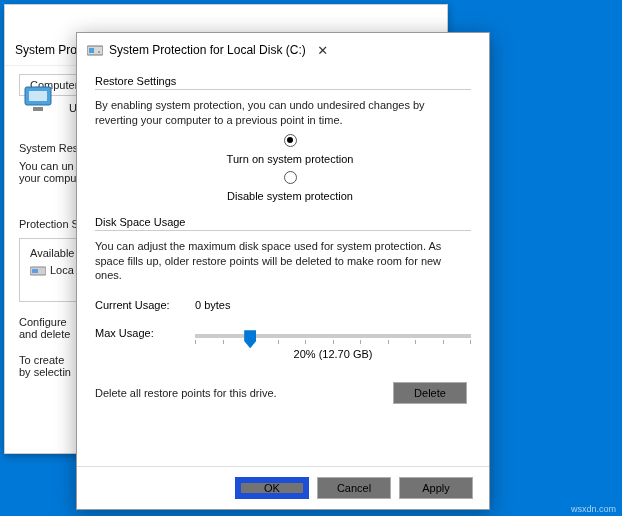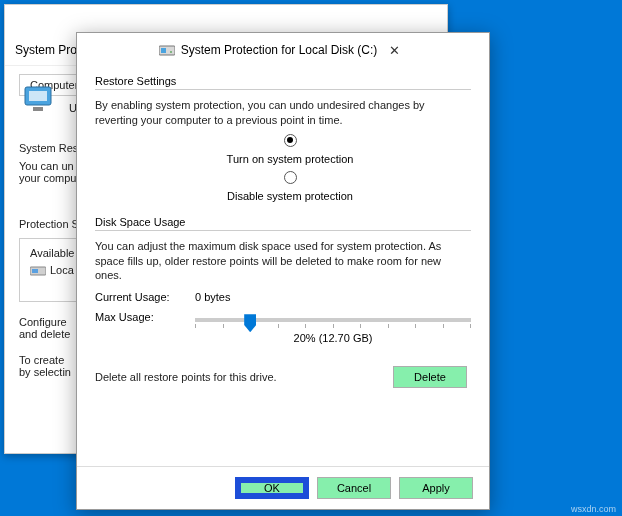--- a/index.html
+++ b/index.html
@@ -41,44 +41,44 @@
     
     .front-dialog {
       position: absolute;
       left: 76px; top: 32px;
       width: 414px; height: 478px;
       background: #fff;
       border: 1px solid #999;
       box-shadow: 0 4px 20px rgba(0,0,0,0.35);
     }
     .front-titlebar {
-      display:flex; align-items:center; justify-content:center;
+      display:flex; align-items:center; justify-content:flex-start;
       padding: 6px 6px 6px 10px; font-size:12px;
     }
     .front-titlebar .left { display:flex; align-items:center; gap:6px; }
     .disk-icon { width:16px; height:14px; }
     .close-btn { width:34px; height:22px; display:flex; align-items:center; justify-content:center; font-size:13px; color:#333; }
     .front-body { padding: 2px 18px 10px 18px; }
     .group-label { font-size:11px; color:#000; margin-top:6px; margin-bottom:2px; }
     .group-line { border:none; border-top:1px solid #ccc; margin:0 0 8px 0;}
     .text-small { font-size:11px; color:#222; line-height:1.35; padding-right:6px;}
     .radio-row { display:flex; align-items:center; gap:6px; margin:6px 0 6px 14px;flex-direction:column; }
     .radio { width:13px; height:13px; border:1px solid #555; border-radius:50%; display:flex; align-items:center; justify-content:center; }
     .radio.checked::after { content:""; width:6px; height:6px; border-radius:50%; background:#000; display:block; }
     .usage { margin-top:14px; }
-    .usage-row { display:flex; margin-top:8px; font-size:11px; }
+    .usage-row { display:flex; margin-top:16px; font-size:11px; }
     .usage-row .l { width:100px; }
     .slider-wrap { flex:1; position:relative; }
     .slider-track { height:4px; background:#ccc; margin-top:7px; position:relative; }
     .slider-track .ticks { position:absolute; top:6px; left:0; right:0; height:6px; display:flex; justify-content:space-between;}
     .slider-track .ticks span { width:1px; height:4px; background:#aaa; }
     .slider-thumb { position:absolute; top:-4px; width:12px; height:18px; background:#0078d7; left:20%; transform:translateX(-50%); clip-path: polygon(0 0,100% 0,100% 60%,50% 100%,0 60%); }
     .slider-val { text-align:center; margin-top:10px; font-size:11px;}
     .delete-row { display:flex; justify-content:space-between; align-items:center; margin-top:22px; padding-right:4px;}
-    .btn { border:1px solid #adadad; background:#86efac; min-width:74px; height:22px; display:inline-flex; align-items:center; justify-content:center; font-size:11px; padding:0 10px; }
+    .btn { border:1px solid #adadad; background:#737373; min-width:74px; height:22px; display:inline-flex; align-items:center; justify-content:center; font-size:11px; padding:0 10px; }
     .btn.default { border:6px solid #1d4ed8; }
     .front-footer { border-top:1px solid #ddd; padding:10px 16px; display:flex; justify-content:flex-end; gap:8px; position:absolute; bottom:0; left:0; right:0;}
     .watermark { position:absolute; right:6px; bottom:2px; font-size:9px; color:rgba(255,255,255,0.65);}
   </style>
 </head>
 <body>
 
 <div class="back-dialog">
   <div class="back-title">
     <span>System Properties</span>

